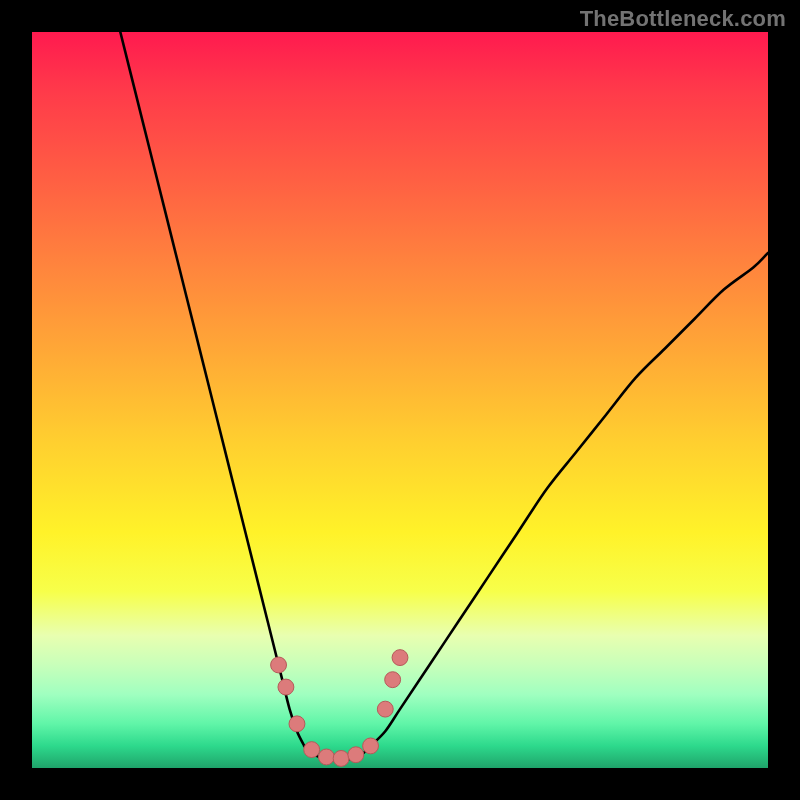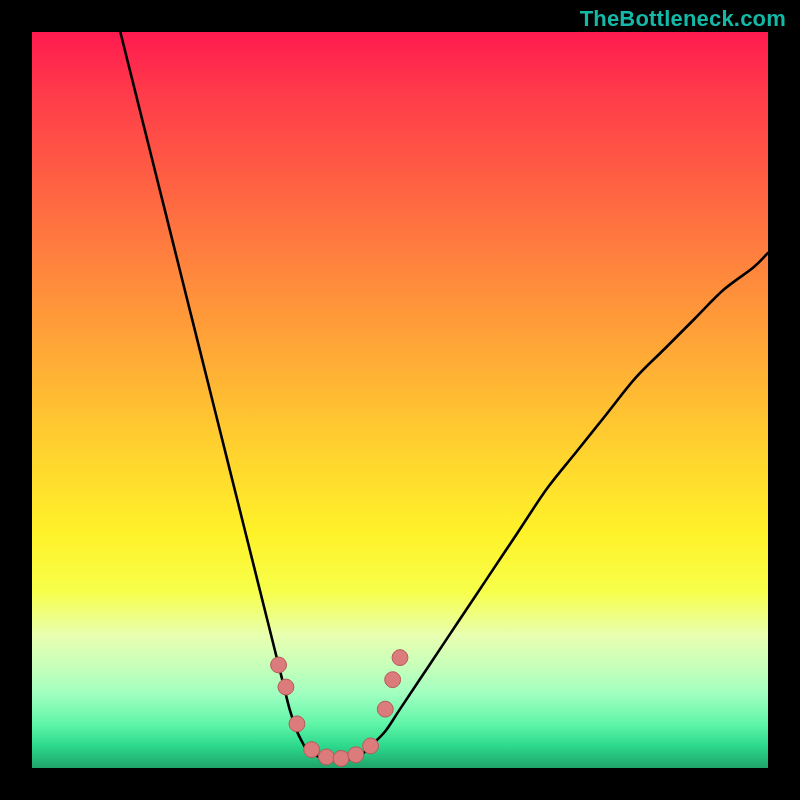--- a/index.html
+++ b/index.html
@@ -42,21 +42,21 @@
       #1fa36a 100%
     );
   }
   .watermark {
     position: absolute;
     top: 6px;
     right: 14px;
     font-family: Arial, Helvetica, sans-serif;
     font-size: 22px;
     font-weight: 600;
-    color: #14b8a6;
+    color: #737373;
     letter-spacing: 0.2px;
     user-select: none;
   }
   svg.curves {
     position: absolute;
     left: 32px;
     top: 32px;
     width: 736px;
     height: 736px;
     overflow: visible;

